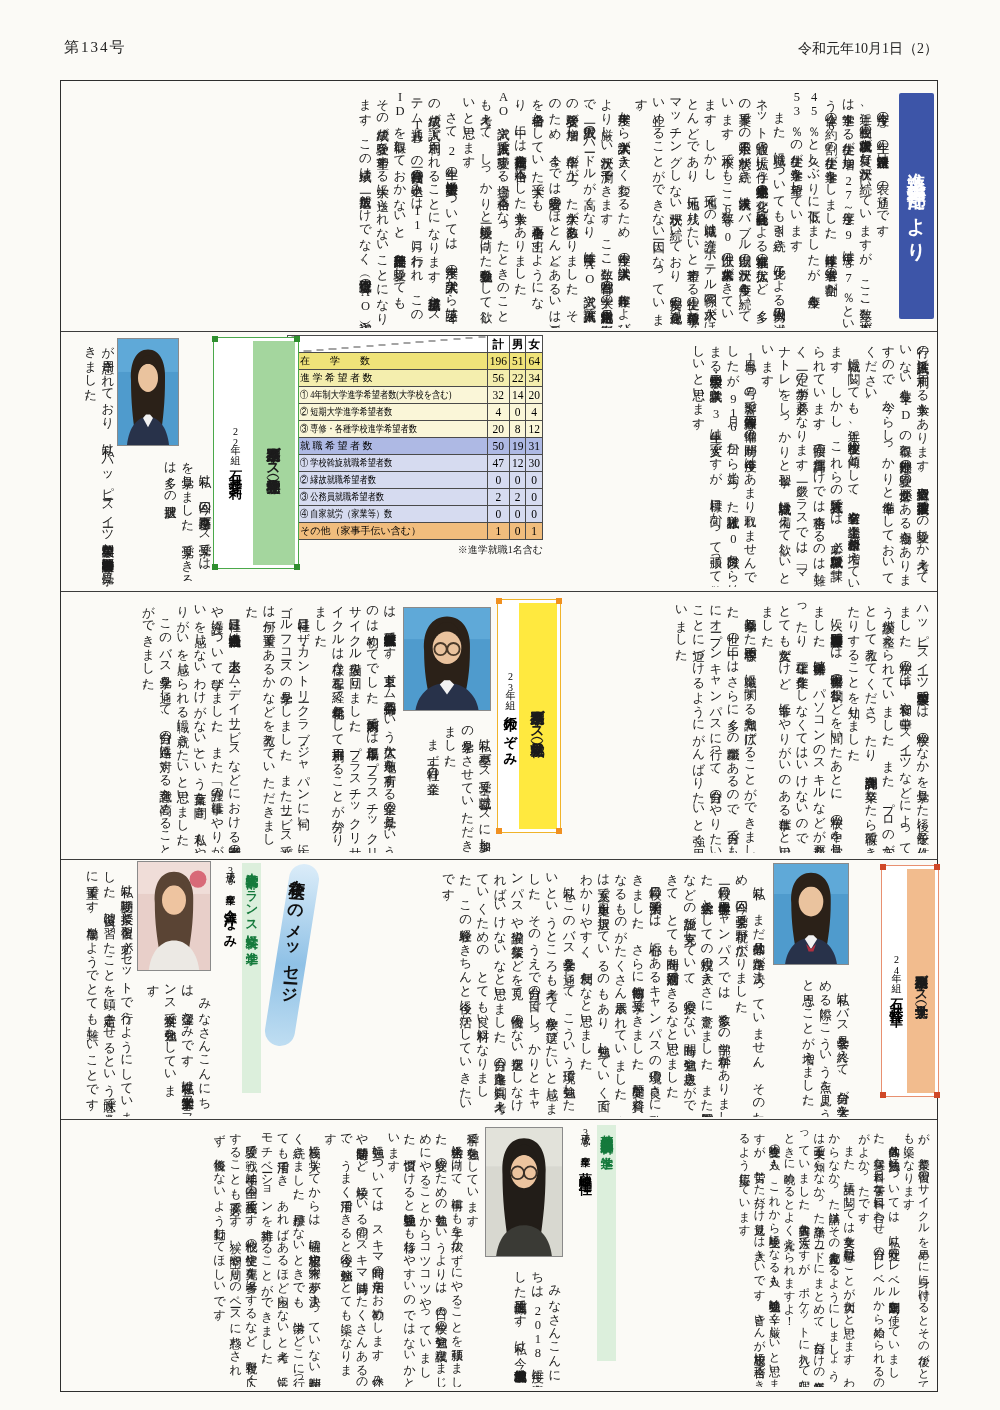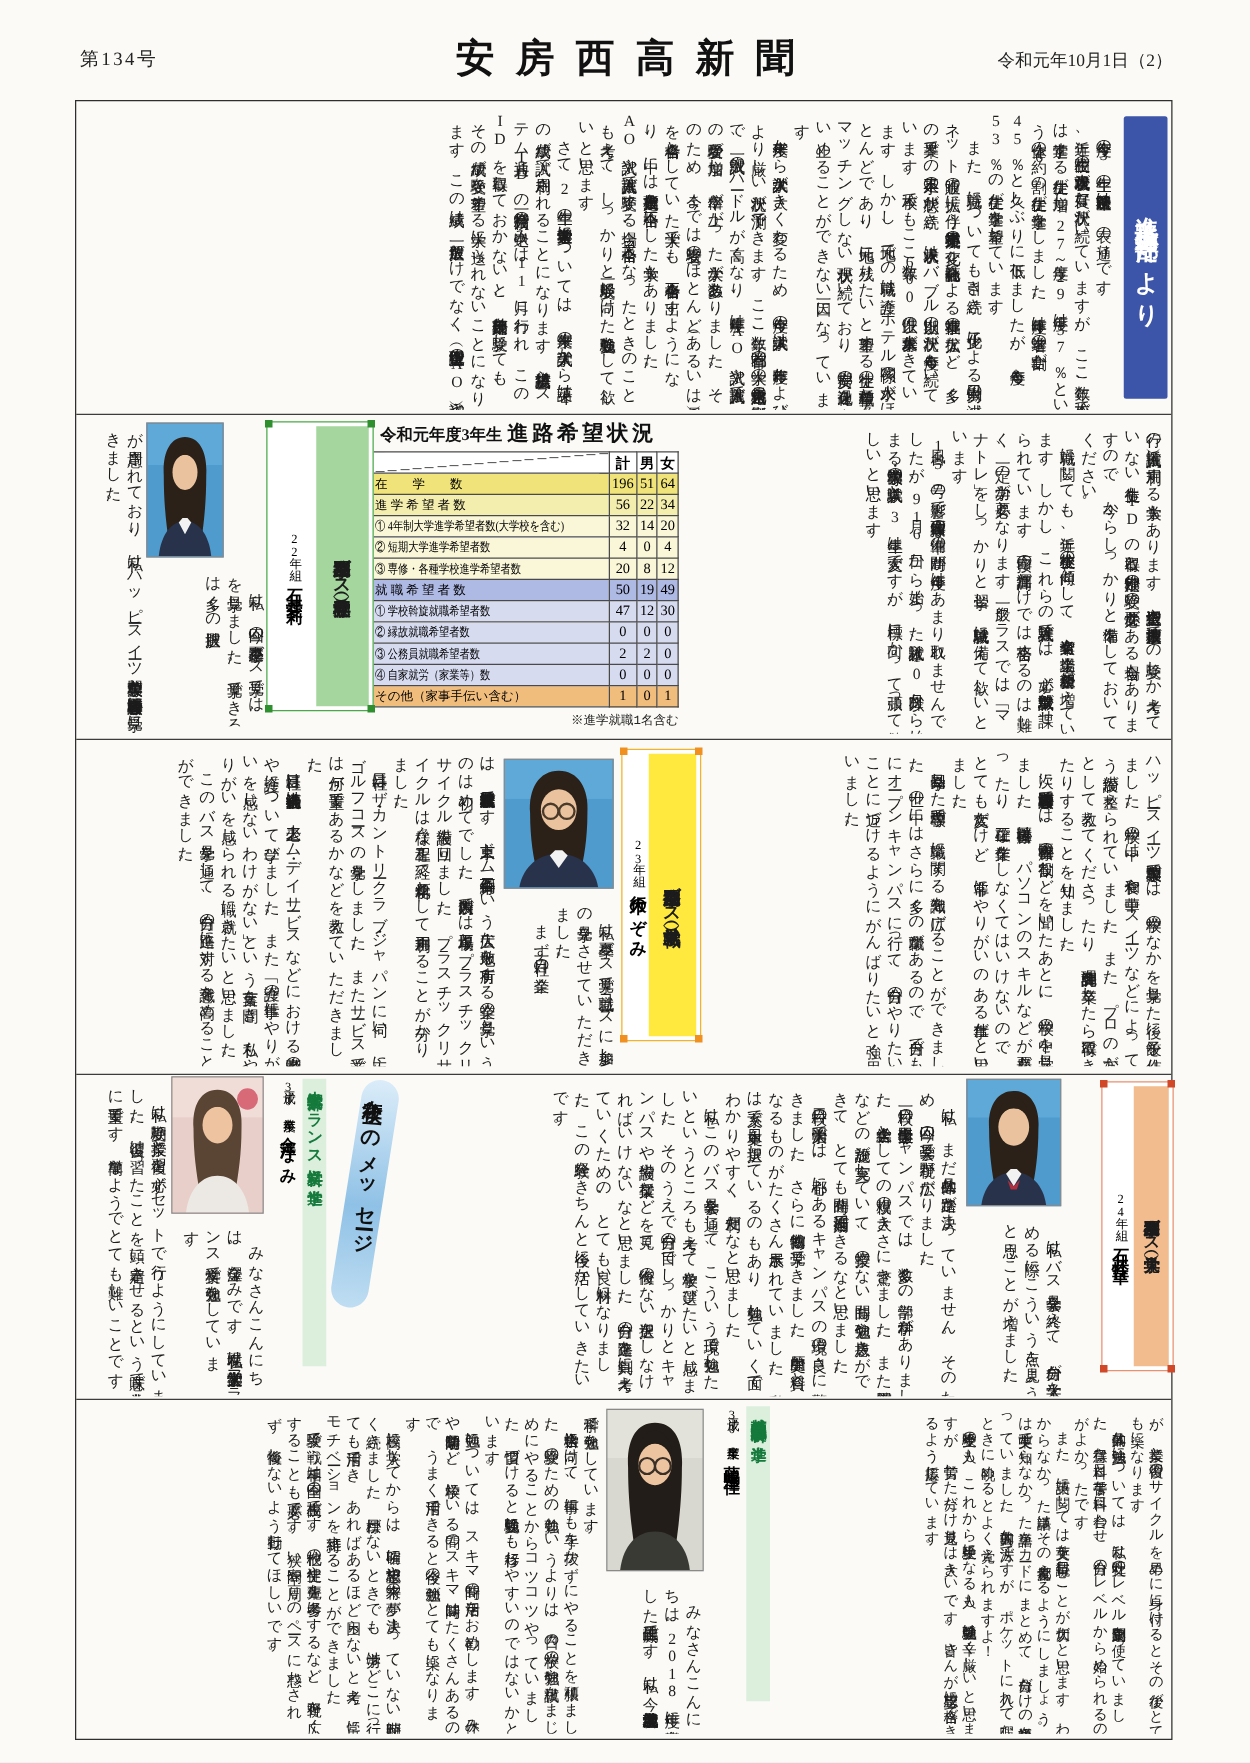--- a/index.html
+++ b/index.html
@@ -89,29 +89,28 @@
   table.results .diag { background:
       linear-gradient(to bottom right, transparent 49.2%, #4a4a4a 49.2%, #4a4a4a 51%, transparent 51%); }
   .r-head th { font-size:12px; font-weight:bold; background:#fff; }
   .r0 td { background:#efe379; }
   .r1 td { background:#f4eeae; }
   .r-sub-y td { background:#faf6d8; }
   .r5 td { background:#aeb9e4; }
   .r-sub-b td { background:#d6dbf0; }
   .r10 td { background:#f1bd7d; }
   .sub .lbl { padding-left:12px; }
-  .table-note { text-align:right; font-size:10px; margin-top:3px; color:#222;font-family:Liberation Mono, monospace; }
+  .table-note { text-align:right; font-size:10px; margin-top:3px; color:#222; }
 </style>
 </head>
 <body>
 
 <div class="page">
 
   <div class="issue">第134号</div>
-  <div class="paper-title">安房西高新聞</div>
   <div class="pub-date">令和元年10月1日（2）</div>
 
   <div class="frame">
     <div class="sep" style="top:250px"></div>
     <div class="sep" style="top:510px"></div>
     <div class="sep" style="top:778px"></div>
     <div class="sep" style="top:1038px"></div>
 
     <div class="guidance-label">
       <span class="vline">進路指導部だより</span>
@@ -124,24 +123,20 @@
       <p>さて、2年生の大学進学希望者については、来年度の大学入試から英語は4技能外部検定の成績が入試で利用されることになります。英語成績提供システム共通IDの高校一括発行の申込みは11月に行われ、このIDを取得しておかないと、英語外部検定を受験しても、その成績が受験を希望する大学に送られないことになります。この成績は、一般選抜だけでなく、総合型選抜（現行のAO入試）や学校推薦型選抜（現</p>
     </div>
 
     <div class="vtext" style="top:256px; right:6px; left:490px; height:250px;">
       <p class="cont">行の推薦入試）に利用する大学もあります。総合型選抜や学校推薦型選抜での受験しか考えていない生徒もIDの取得と外部検定の受験の必要性がある場合もありますので、今からしっかりと準備をしておいてください。</p>
       <p>就職に関しても、近年、本校生徒の傾向として、有名企業や上場企業、公務員希望が増えています。しかし、これらの入社試験等では、必ず一般常識試験が課せられています。面接の高評価だけでは合格するのは難しく、一定の学力が必要となります。一般クラスでは、「マナトレ」をしっかりと学習し、就職試験に備えて欲しいと思います。</p>
       <p>台風15号の影響で面接練習等の準備の時間が今年度はあまり取れませんでしたが、9月16日から始まった入社試験、10月以降から始まる大学・専門学校の入学試験と、3年生は大変ですが、目標に向かって頑張って欲しいと思います。</p>
     </div>
 
     <div class="table-wrap">
-      <div class="table-title">
-        <span class="era">令和元年度3年生</span>
-        <span class="main">進路希望状況</span>
-      </div>
       <table class="results">
         <tbody>
             <tr class="r-head">
           <th class="diag" style="width:158px"></th>
           <th class="num">計</th>
           <th class="num">男</th>
           <th class="num">女</th>
         </tr>
         <tr class="r0">
           <td class="lbl">1. 在　　学　　数</td>
@@ -170,21 +165,21 @@
         <tr class="r-sub-y sub">
           <td class="lbl"><span class="sq">③ 専修・各種学校進学希望者数</span></td>
           <td class="num">20</td>
           <td class="num">8</td>
           <td class="num">12</td>
         </tr>
         <tr class="r5">
           <td class="lbl">3. 就 職 希 望 者 数</td>
           <td class="num">50</td>
           <td class="num">19</td>
-          <td class="num">49</td>
+          <td class="num">31</td>
         </tr>
         <tr class="r-sub-b sub">
           <td class="lbl"><span class="sq">① 学校斡旋就職希望者数</span></td>
           <td class="num">47</td>
           <td class="num">12</td>
           <td class="num">30</td>
         </tr>
         <tr class="r-sub-b sub">
           <td class="lbl"><span class="sq">② 縁故就職希望者数</span></td>
           <td class="num">0</td>

